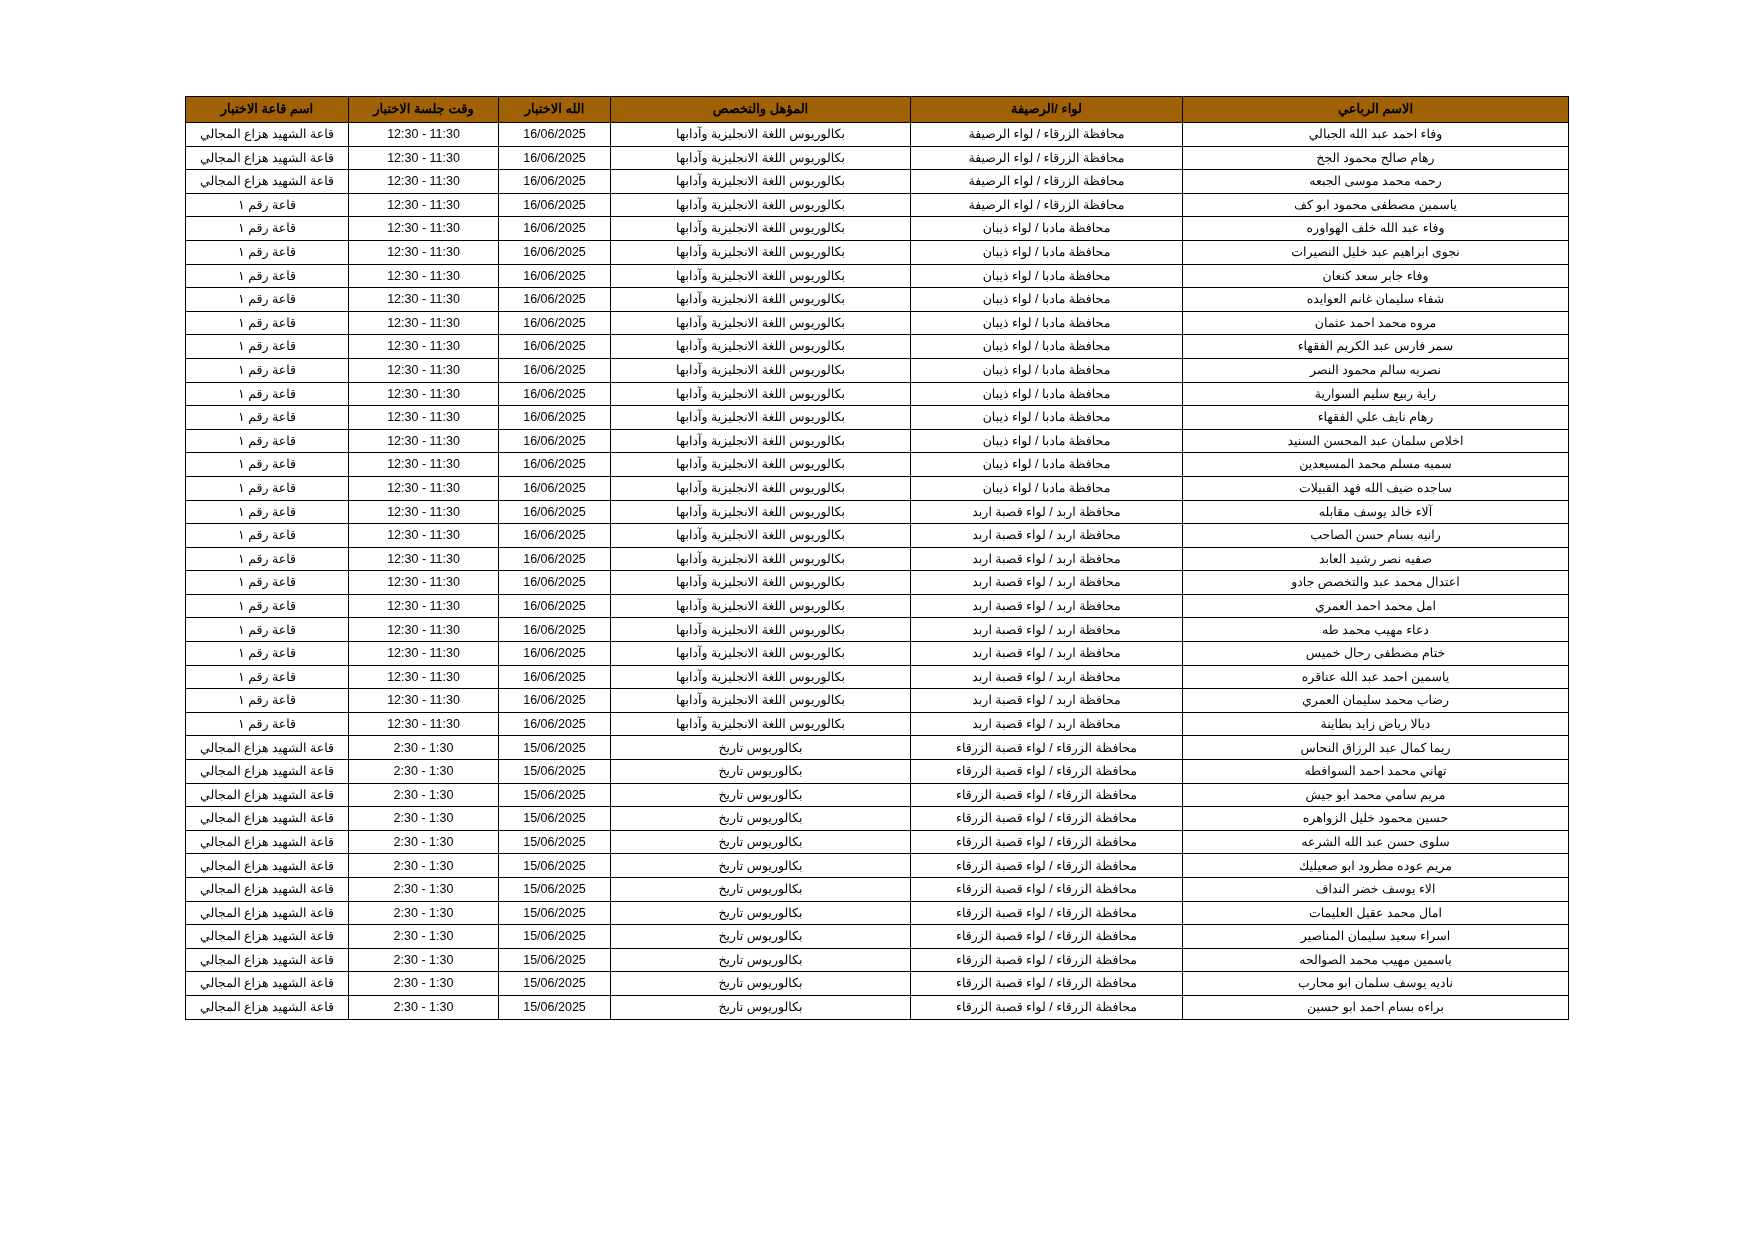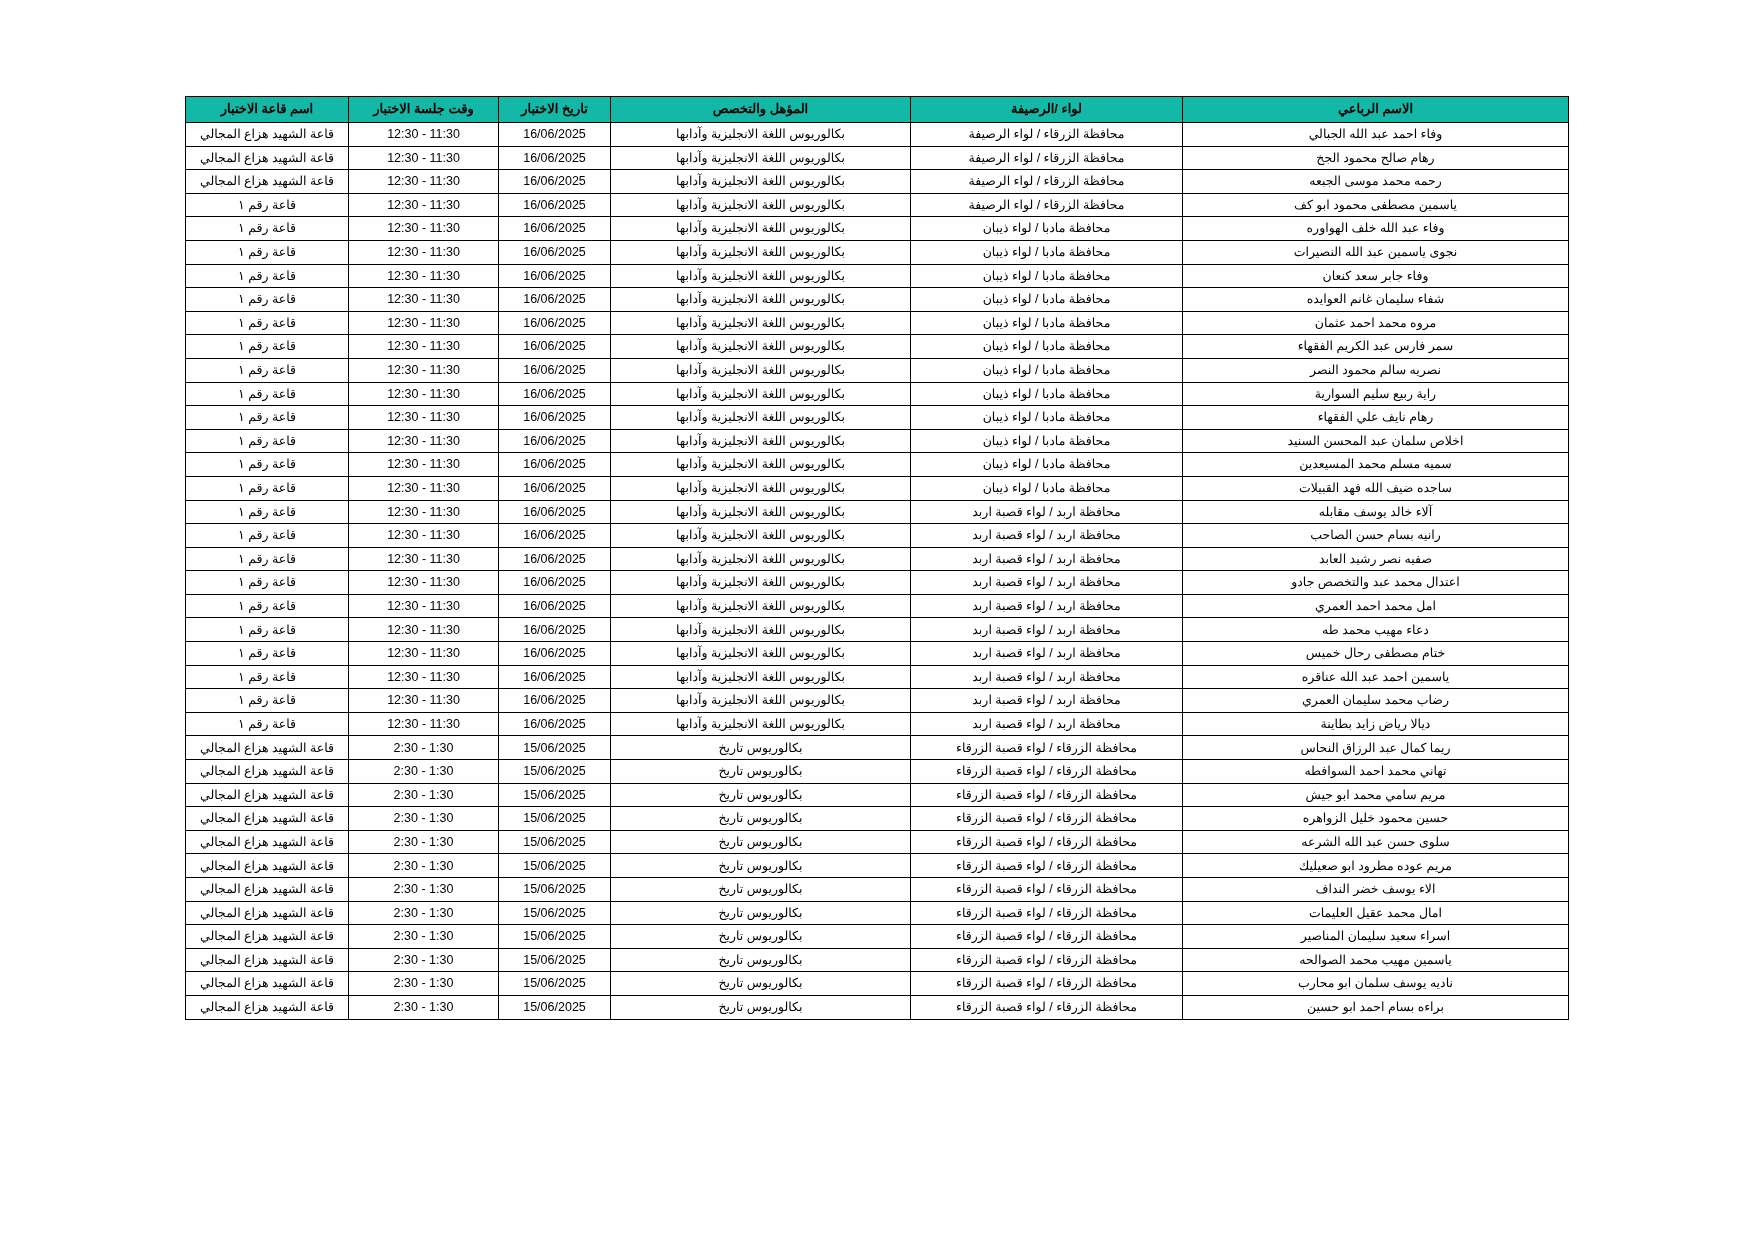--- a/index.html
+++ b/index.html
@@ -38,21 +38,21 @@
     font-size: 12.5px;
     line-height: 1.15;
     height: 22.6px;
     padding: 0 4px;
     text-align: center;
     vertical-align: middle;
     white-space: nowrap;
     overflow: hidden;
   }
   table.exam-table thead th {
-    background: #14b8a6;
+    background: #a16207;
     font-weight: bold;
     font-size: 13px;
     height: 25px;
   }
   
   col.c-name  { width: 386px; }
   col.c-gov   { width: 272px; }
   col.c-qual  { width: 300px; }
   col.c-date  { width: 112px; }
   col.c-time  { width: 150px; }
@@ -70,21 +70,21 @@
         <col class="c-qual">
         <col class="c-date">
         <col class="c-time">
         <col class="c-hall">
       </colgroup>
       <thead>
         <tr>
           <th>الاسم الرباعي</th>
           <th>لواء /الرصيفة</th>
           <th>المؤهل والتخصص</th>
-          <th>تاريخ الاختبار</th>
+          <th>الله الاختبار</th>
           <th>وقت جلسة الاختبار</th>
           <th>اسم قاعة الاختبار</th>
         </tr>
       </thead>
       <tbody id="table-body">
           <tr>
             <td>وفاء احمد عبد الله الجبالي</td>
             <td>محافظة الزرقاء / لواء الرصيفة</td>
             <td>بكالوريوس اللغة الانجليزية وآدابها</td>
             <td>16/06/2025</td>
@@ -117,21 +117,21 @@
           </tr>
           <tr>
             <td>وفاء عبد الله خلف الهواوره</td>
             <td>محافظة مادبا / لواء ذيبان</td>
             <td>بكالوريوس اللغة الانجليزية وآدابها</td>
             <td>16/06/2025</td>
             <td>11:30 - 12:30</td>
             <td>قاعة رقم ١</td>
           </tr>
           <tr>
-            <td>نجوى ياسمين عبد الله النصيرات</td>
+            <td>نجوى ابراهيم عبد خليل النصيرات</td>
             <td>محافظة مادبا / لواء ذيبان</td>
             <td>بكالوريوس اللغة الانجليزية وآدابها</td>
             <td>16/06/2025</td>
             <td>11:30 - 12:30</td>
             <td>قاعة رقم ١</td>
           </tr>
           <tr>
             <td>وفاء جابر سعد كنعان</td>
             <td>محافظة مادبا / لواء ذيبان</td>
             <td>بكالوريوس اللغة الانجليزية وآدابها</td>

